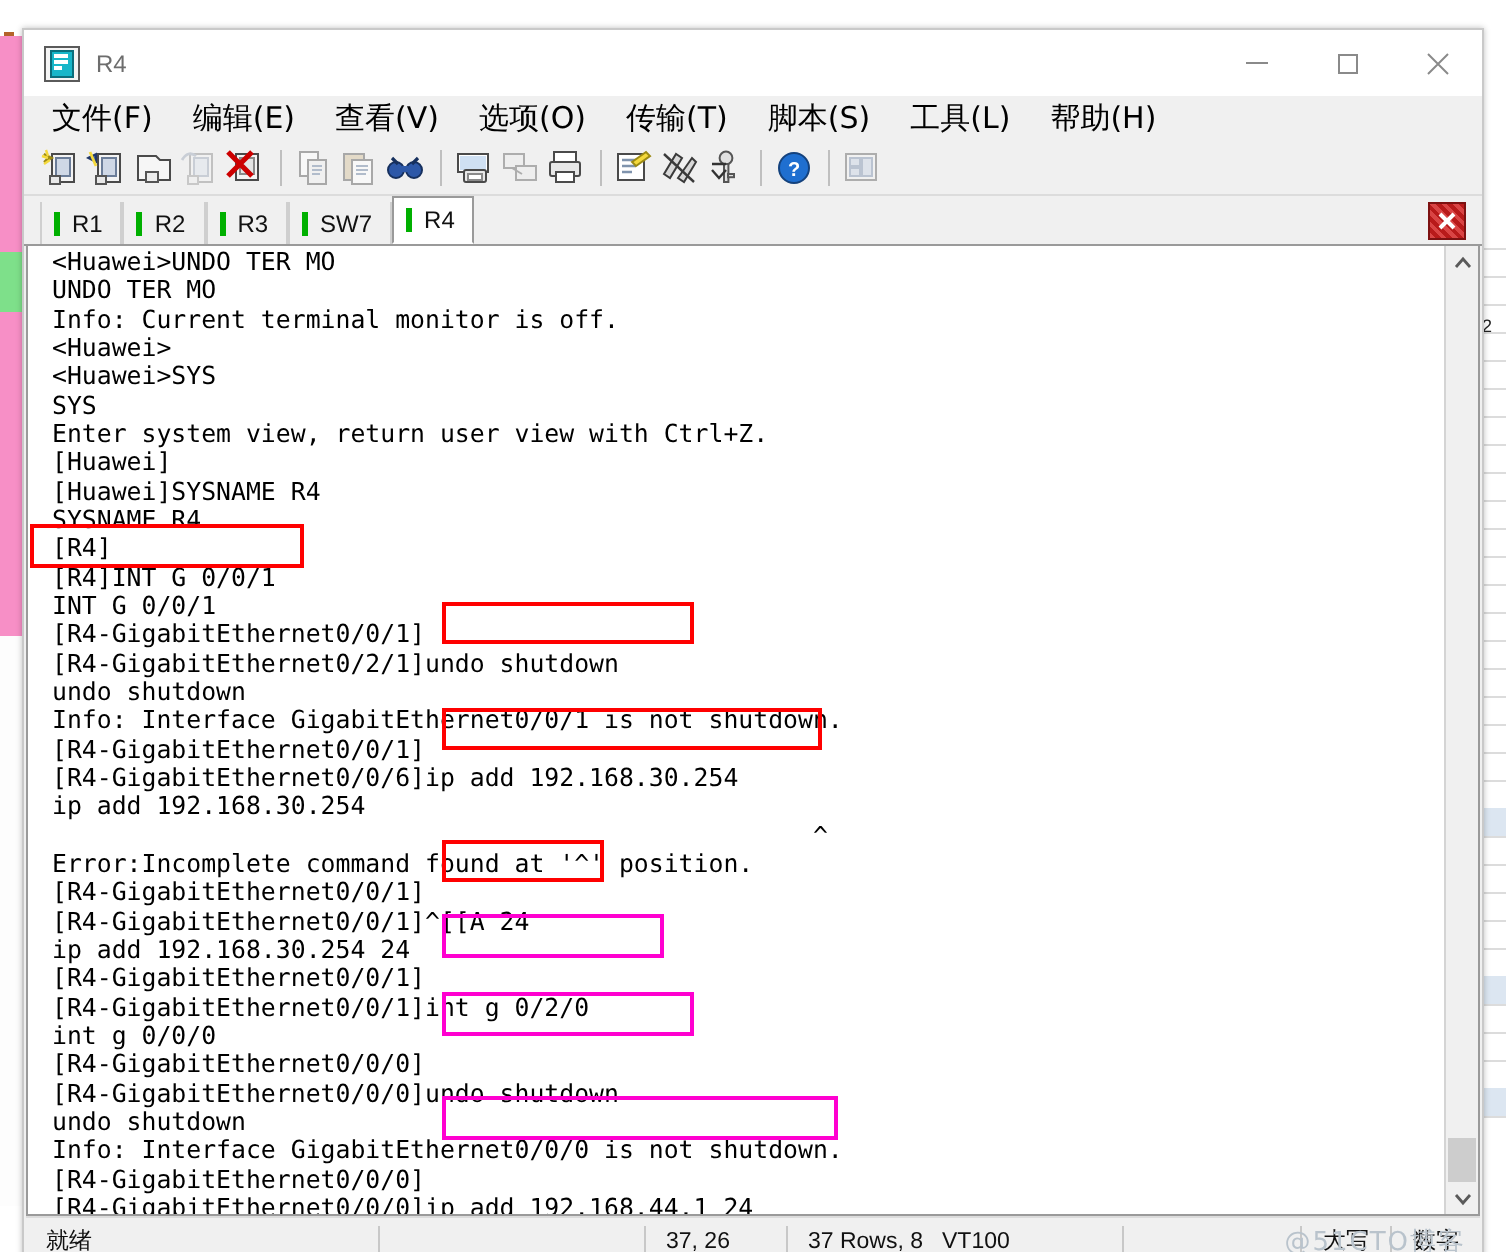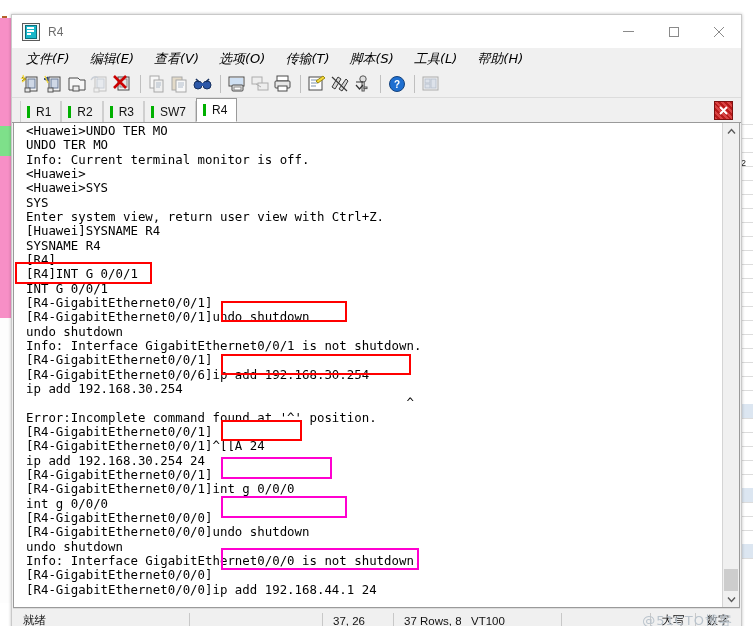--- a/index.html
+++ b/index.html
@@ -40,21 +40,21 @@
   #app-icon .d{position:absolute;left:5px;top:7px;width:7px;height:2px;background:#ffffff;}
   #app-icon .e{position:absolute;left:5px;top:10px;width:4px;height:2px;background:#ffffff;}
   #title-text{margin-left:8px;font-size:12px;color:#6d6d6d;}
   .wbtns{position:absolute;right:0;top:0;height:33px;display:flex;}
   .wbtn{width:45px;height:33px;display:flex;align-items:center;justify-content:center;color:#8a8a8a;font-size:13px;}
   .glyph-min{width:11px;height:1px;background:#8a8a8a;display:block;}
   .glyph-max{width:10px;height:10px;border:1px solid #8a8a8a;display:block;box-sizing:border-box;}
 
   
   #menubar{height:22px;background:#f0f0f0;display:flex;align-items:center;padding-left:14px;}
-  .menu-item{font-size:13px;color:#000;margin-right:20px;white-space:nowrap;font-family:"DejaVu Sans",sans-serif;font-style:italic;}
+  .menu-item{font-size:15px;color:#000;margin-right:20px;white-space:nowrap;font-family:"DejaVu Sans",sans-serif;}
 
   
   #toolbar{height:27px;background:#f0f0f0;display:flex;align-items:center;padding-left:8px;border-bottom:1px solid #dcdcdc;position:relative;}
   .tb-ico{width:22px;height:22px;margin-right:1px;position:relative;flex:0 0 auto;}
   .tb-sep{width:1px;height:18px;background:#bfbfbf;margin:0 5px;flex:0 0 auto;}
   .tb-more{position:absolute;left:343px;top:5px;width:9px;height:18px;color:#444;font-size:9px;text-align:center;line-height:22px;}
 
   
   #tabstrip{height:24px;background:#f0f0f0;position:relative;border-bottom:1px solid #9a9a9a;}
   .tabs{display:flex;align-items:flex-end;height:24px;padding-left:8px;}
@@ -370,39 +370,40 @@
   <div id="term-wrap">
     <div id="term">
       <div id="term-inner">
           <div class="line">&lt;Huawei&gt;UNDO TER MO</div>
           <div class="line">UNDO TER MO</div>
           <div class="line">Info: Current terminal monitor is off.</div>
           <div class="line">&lt;Huawei&gt;</div>
           <div class="line">&lt;Huawei&gt;SYS</div>
           <div class="line">SYS</div>
           <div class="line">Enter system view, return user view with Ctrl+Z.</div>
+          <div class="line">[Huawei]</div>
           <div class="line">[Huawei]SYSNAME R4</div>
           <div class="line">SYSNAME R4</div>
           <div class="line">[R4]</div>
           <div class="line">[R4]INT G 0/0/1</div>
           <div class="line">INT G 0/0/1</div>
           <div class="line">[R4-GigabitEthernet0/0/1]</div>
-          <div class="line">[R4-GigabitEthernet0/0/1]undo shutdown</div>
+          <div class="line">[R4-GigabitEthernet0/2/1]undo shutdown</div>
           <div class="line">undo shutdown</div>
           <div class="line">Info: Interface GigabitEthernet0/0/1 is not shutdown.</div>
           <div class="line">[R4-GigabitEthernet0/0/1]</div>
           <div class="line">[R4-GigabitEthernet0/0/6]ip add 192.168.30.254</div>
           <div class="line">ip add 192.168.30.254</div>
           <div class="line">                                                   ^</div>
           <div class="line">Error:Incomplete command found at '^' position.</div>
           <div class="line">[R4-GigabitEthernet0/0/1]</div>
           <div class="line">[R4-GigabitEthernet0/0/1]^[[A 24</div>
           <div class="line">ip add 192.168.30.254 24</div>
           <div class="line">[R4-GigabitEthernet0/0/1]</div>
-          <div class="line">[R4-GigabitEthernet0/0/1]int g 0/0/0</div>
+          <div class="line">[R4-GigabitEthernet0/0/1]int g 0/2/0</div>
           <div class="line">int g 0/0/0</div>
           <div class="line">[R4-GigabitEthernet0/0/0]</div>
           <div class="line">[R4-GigabitEthernet0/0/0]undo shutdown</div>
           <div class="line">undo shutdown</div>
           <div class="line">Info: Interface GigabitEthernet0/0/0 is not shutdown.</div>
           <div class="line">[R4-GigabitEthernet0/0/0]</div>
           <div class="line">[R4-GigabitEthernet0/0/0]ip add 192.168.44.1 24</div>
         </div>
       <div id="annotation-layer">
           <div class="hl" style="left: 1px; top: 139px; width: 137px; height: 22px; border: 2px solid rgb(255, 0, 0);"></div>

